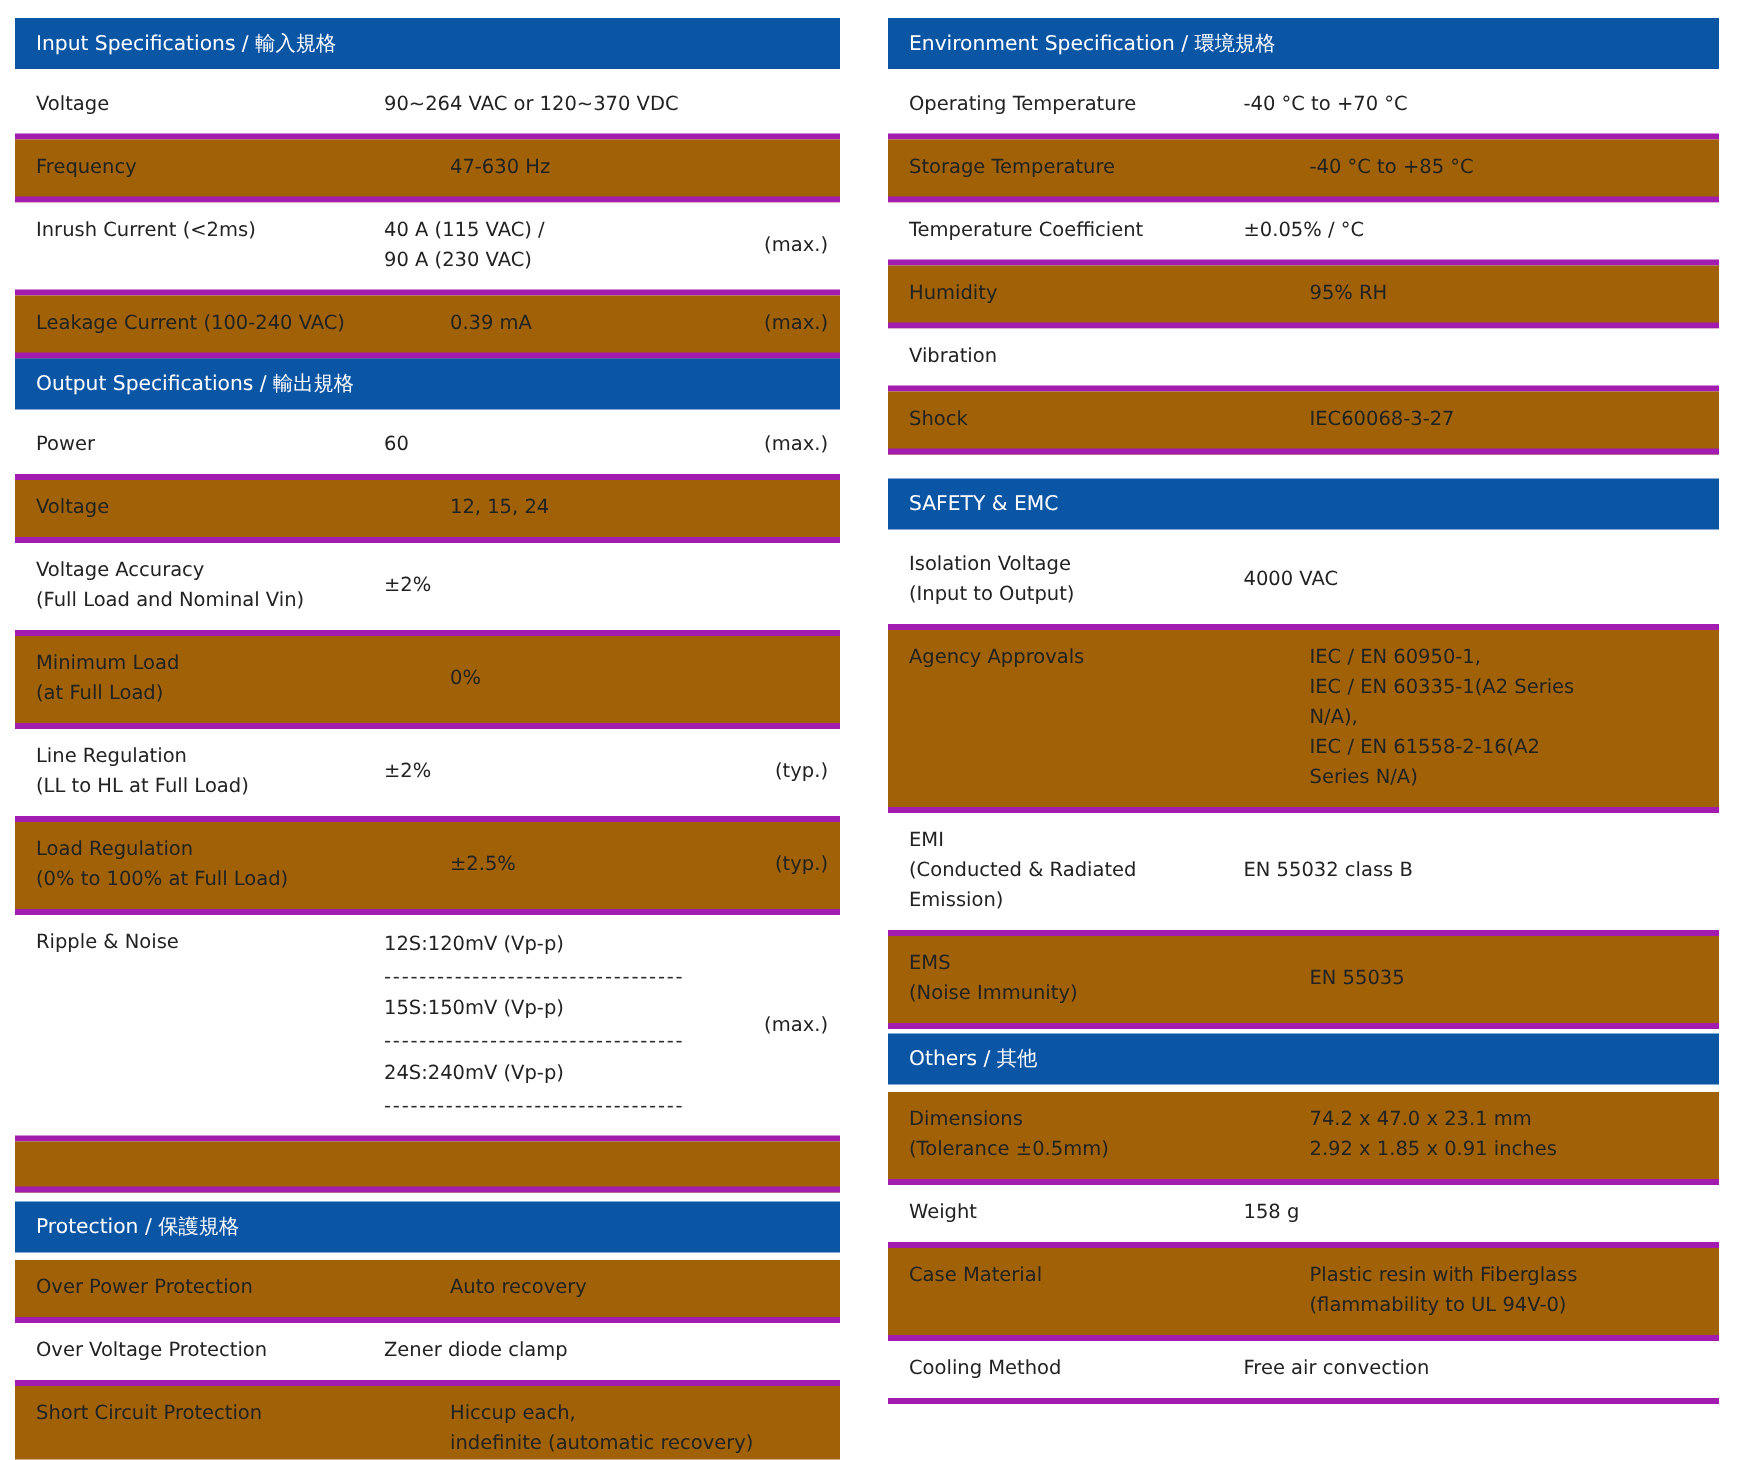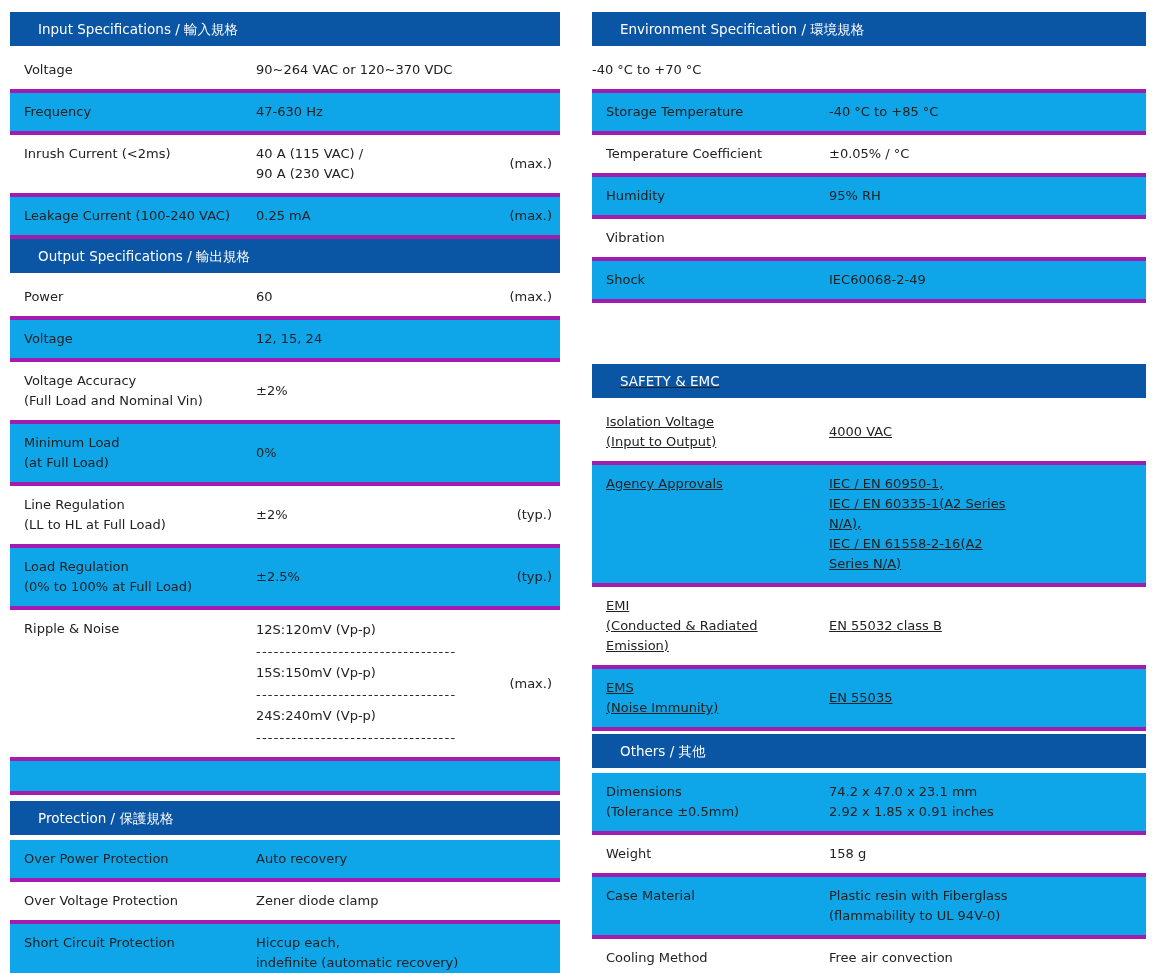--- a/index.html
+++ b/index.html
@@ -10,35 +10,35 @@
     font-family:"DejaVu Sans","Liberation Sans",sans-serif;
     font-size:13px; line-height:20px;
   }
   .page { display:flex; padding:12px 15px 0 10px; gap:32px; }
   .col { flex:none; }
   .col-left  { width:550px; }
   .col-right { width:554px; }
 
   .thead {
     background:#0b55a5; color:#ffffff;
-    min-height:34px; padding:7px 14px 6px 28px;
+    min-height:34px; padding:7px 14px 6px 14px;
     margin-bottom:5px; font-size:13.5px;
   }
   .mt42 { }
   .mt6  { margin-top:6px; }
-  .mt40 { margin-top:61px;text-decoration:underline; }
+  .mt40 { margin-top:16px; }
   .mt3  { margin-top:3px; }
 
   .row {
     display:flex; align-items:center;
     min-height:38px; padding:9px 0;
     border-bottom:4px solid #a21caf;
     background:#ffffff;
   }
-  .row.alt { background:#0ea5e9; }
+  .row.alt { background:#a16207;gap:44px; }
   .lbl {
     flex:none; width:246px; padding-left:14px;
     align-self:flex-start;
   }
   .col-right .lbl { width:237px; }
   .val { flex:1; min-width:0; }
   .note { flex:none; width:64px; padding-right:8px; text-align:right; }
 
   .spacer-row { min-height:34px; }
 
@@ -71,21 +71,21 @@
       <div class="row">
         <div class="lbl">Inrush Current (&lt;2ms)</div>
         <div class="val">
           <div>40 A (115 VAC) /</div>
           <div>90 A (230 VAC)</div>
         </div>
         <div class="note">(max.)</div>
       </div>
       <div class="row alt">
         <div class="lbl">Leakage Current (100-240 VAC)</div>
-        <div class="val">0.25 mA</div>
+        <div class="val">0.39 mA</div>
         <div class="note">(max.)</div>
       </div>
     </section>
 
     <section class="mt42">
       <div class="thead">
         <span>Output Specifications / 輸出規格</span>
       </div>
       <div class="row">
         <div class="lbl">Power</div>
@@ -164,40 +164,41 @@
 
   </div>
 
   <div class="col col-right">
 
     <section>
       <div class="thead">
         <span>Environment Specification / 環境規格</span>
       </div>
       <div class="row">
+        <div class="lbl">Operating Temperature</div>
         <div class="val">-40 °C to +70 °C</div>
       </div>
       <div class="row alt">
         <div class="lbl">Storage Temperature</div>
         <div class="val">-40 °C to +85 °C</div>
       </div>
       <div class="row">
         <div class="lbl">Temperature Coefficient</div>
         <div class="val">±0.05% / °C</div>
       </div>
       <div class="row alt">
         <div class="lbl">Humidity</div>
         <div class="val">95% RH</div>
       </div>
       <div class="row">
         <div class="lbl">Vibration</div>
       </div>
       <div class="row alt">
         <div class="lbl">Shock</div>
-        <div class="val">IEC60068-2-49</div>
+        <div class="val">IEC60068-3-27</div>
       </div>
     </section>
 
     <section class="mt40">
       <div class="thead">
         <span>SAFETY &amp; EMC</span>
       </div>
       <div class="row">
         <div class="lbl">
           <div>Isolation Voltage</div>

